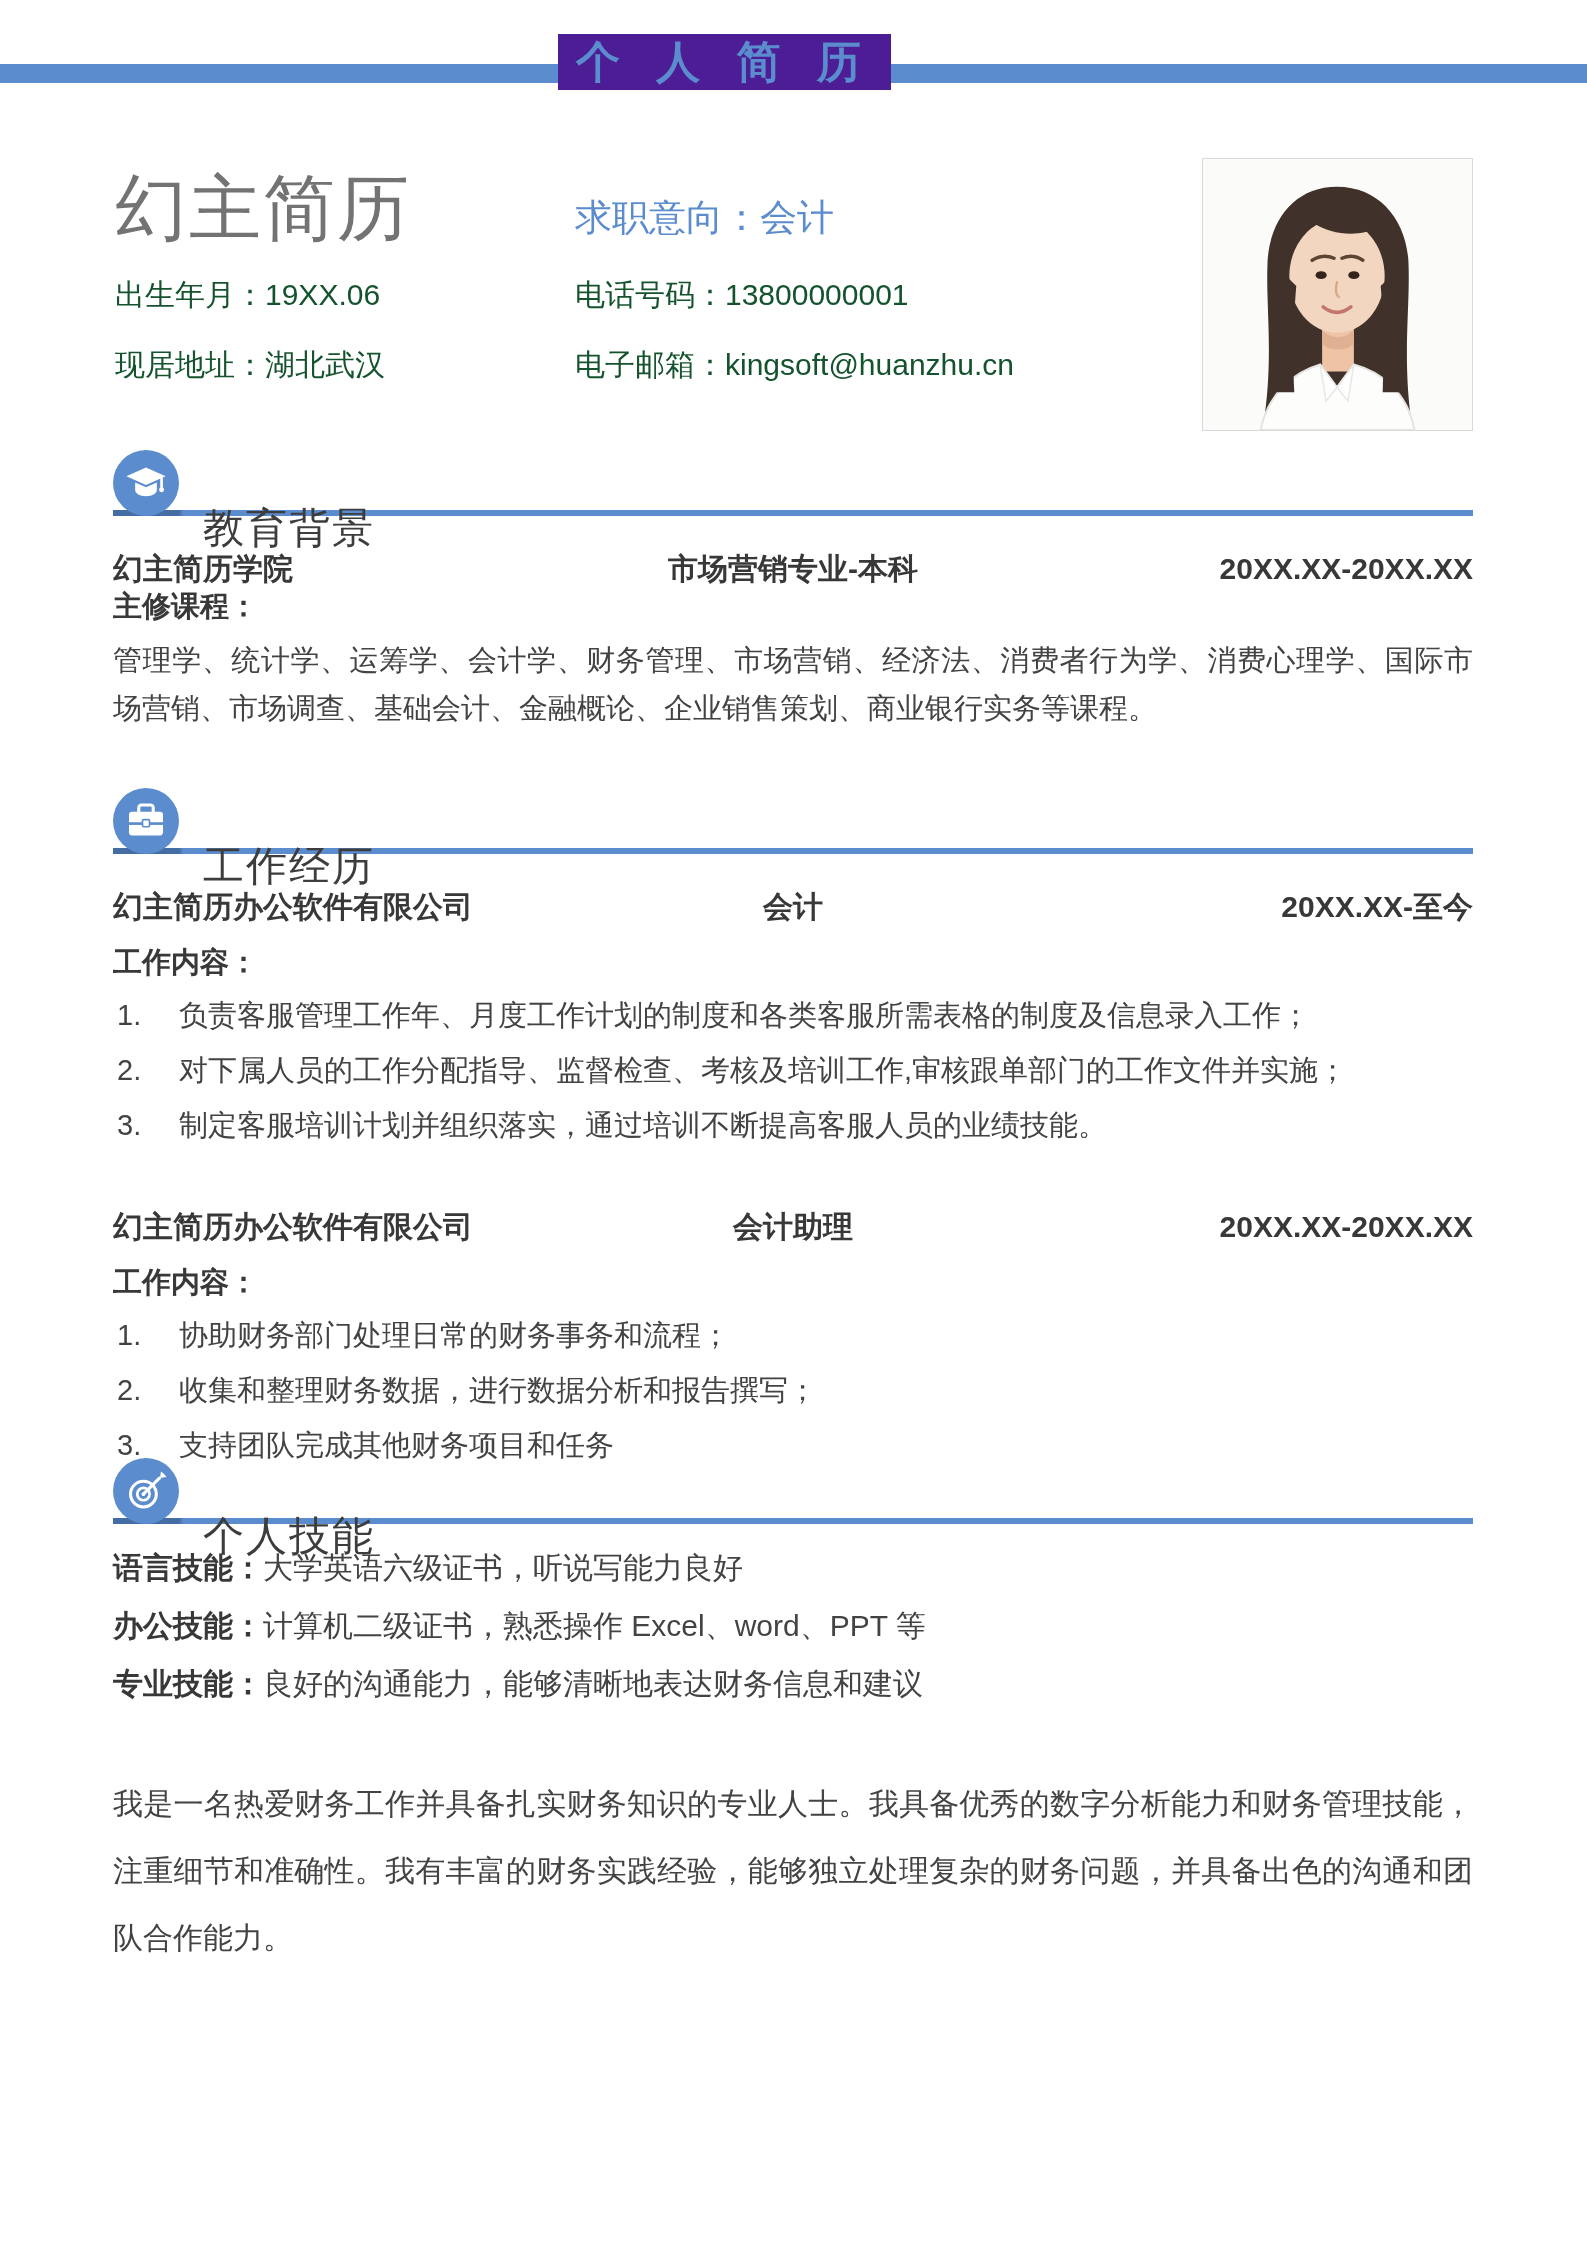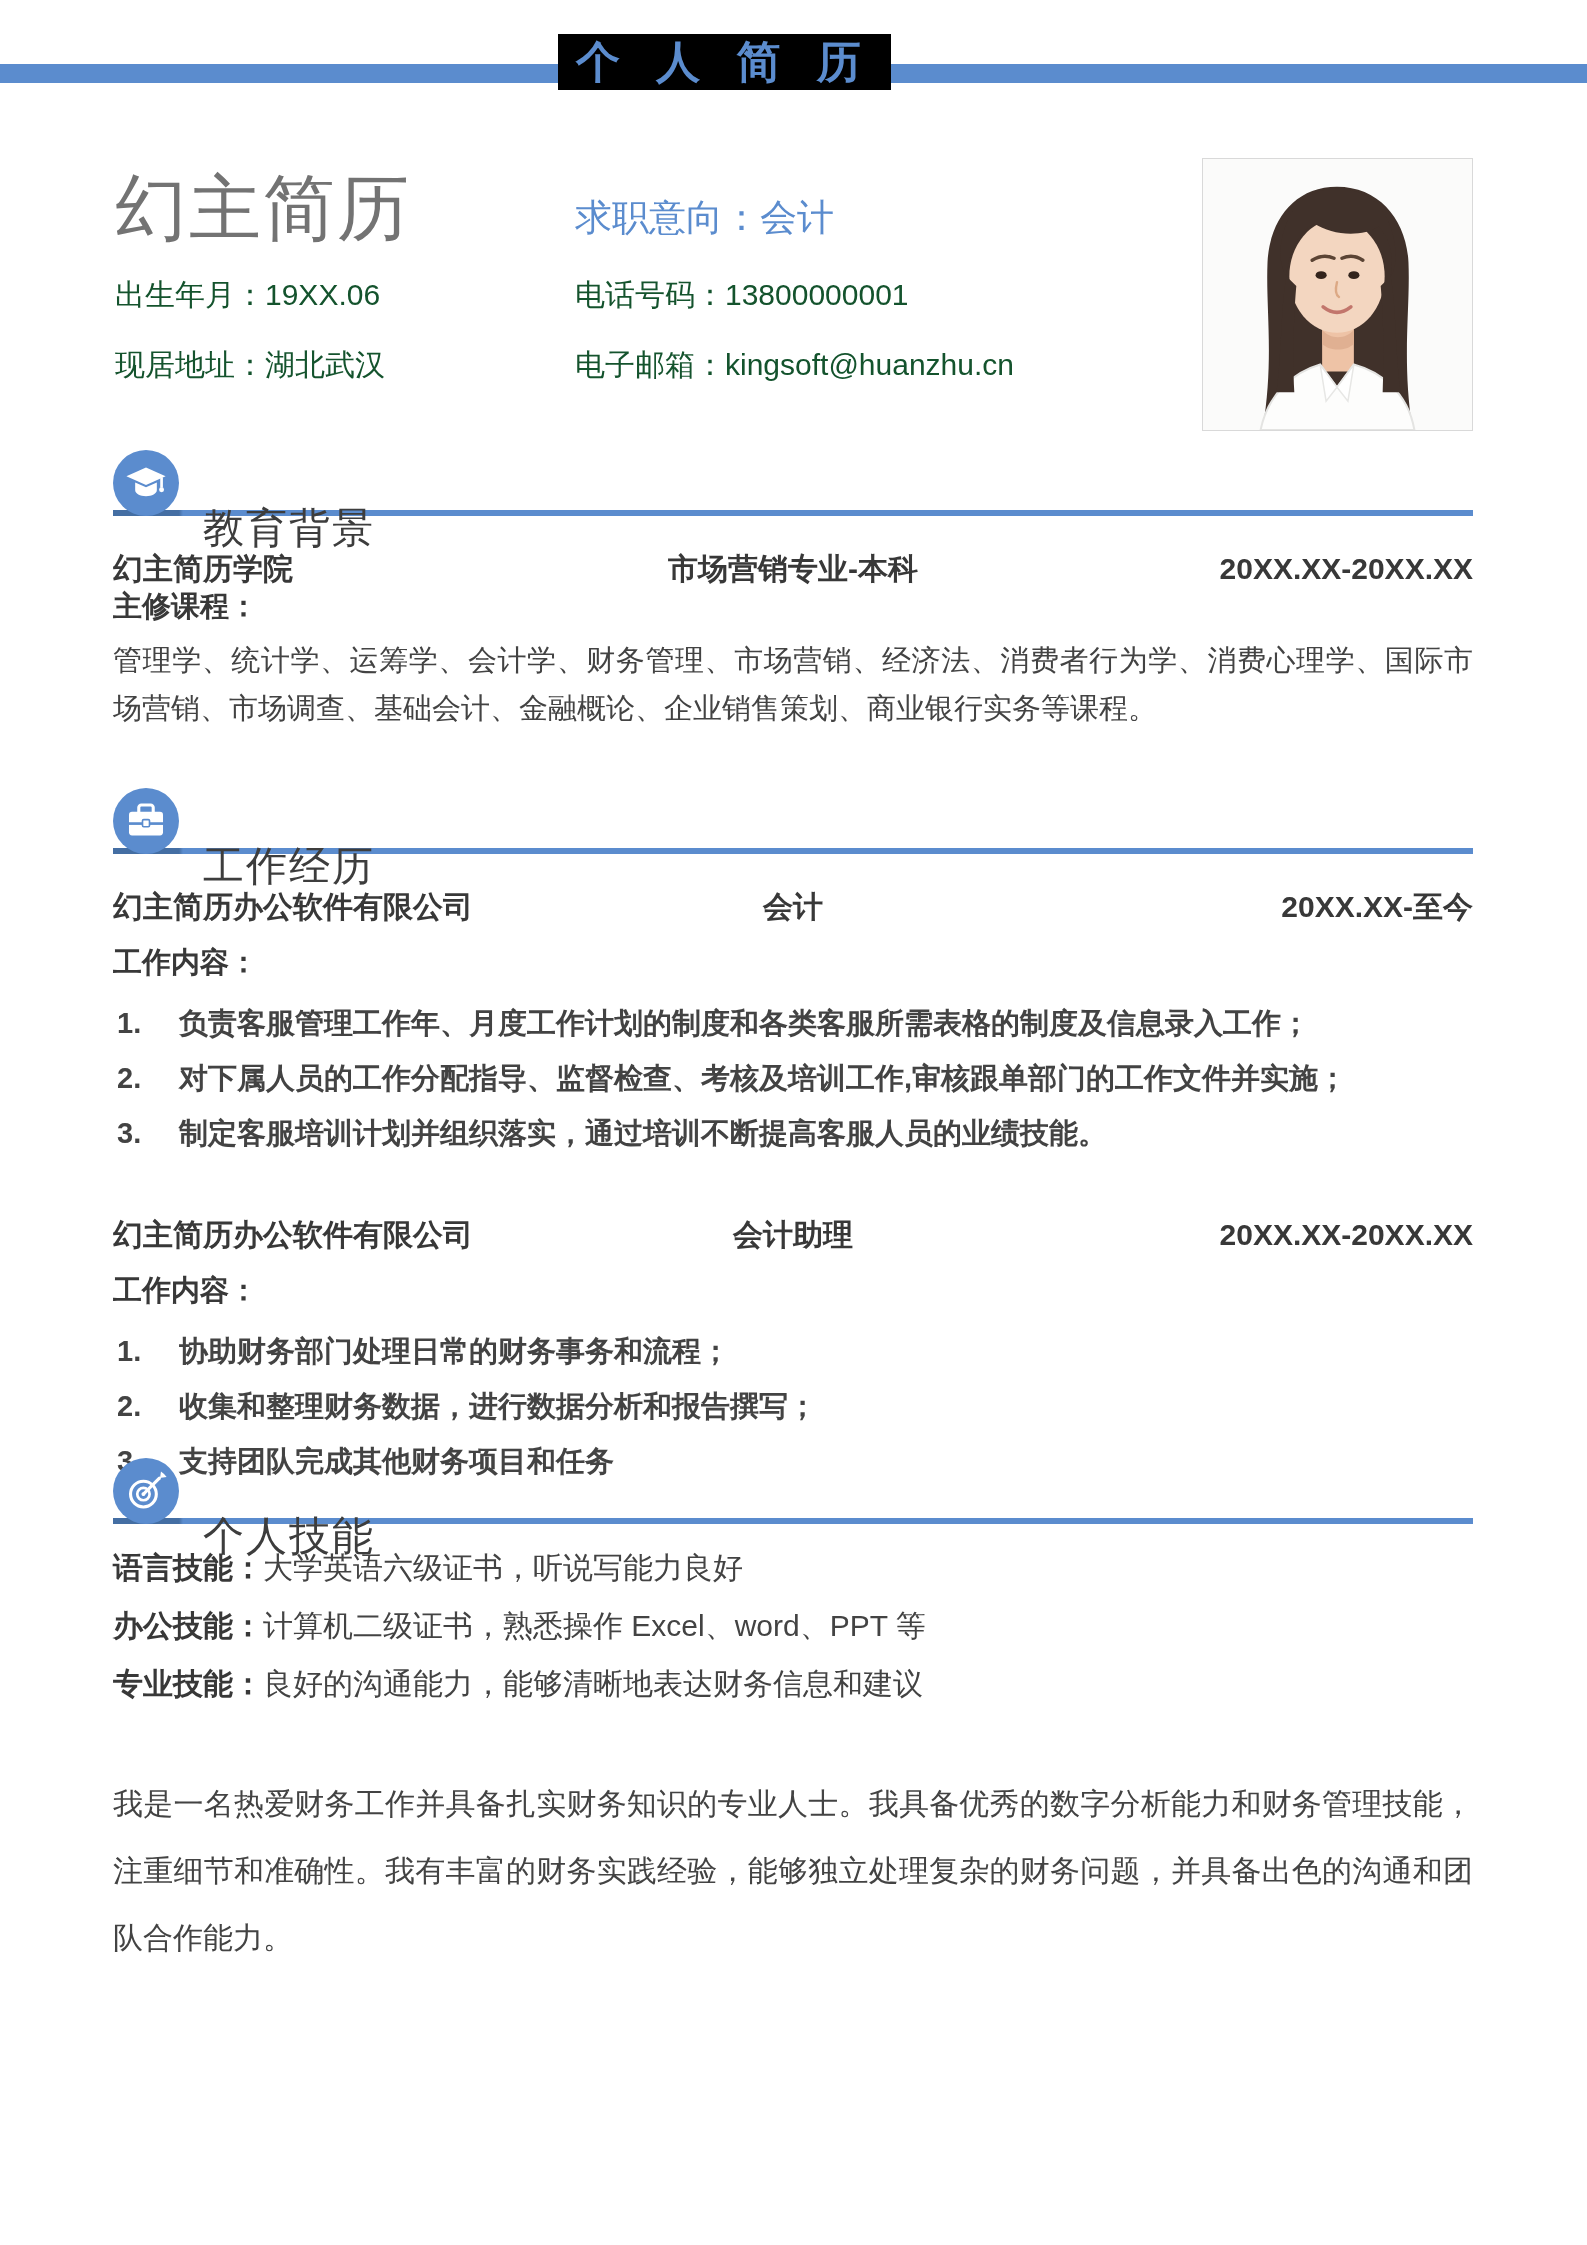--- a/index.html
+++ b/index.html
@@ -7,21 +7,21 @@
   body {
     width:1587px; height:2245px; position:relative; overflow:hidden;
     font-family:"Liberation Sans","DejaVu Sans",sans-serif;
     color:#434343;
   }
 
   
   .banner { position:absolute; top:0; left:0; width:1587px; height:120px; }
   .banner-bar { position:absolute; top:64px; left:0; width:100%; height:19px; background:#5b8cce; }
   .banner-title {
-    position:absolute; top:34px; left:558px; background:#000000;
+    position:absolute; top:34px; left:558px; background:#4c1d95;
     padding:0 18px; font-size:44px; line-height:56px; font-weight:bold;
     letter-spacing:12px; color:#5b8cce; white-space:nowrap;
   }
 
   
   .profile { position:absolute; top:158px; left:115px; width:1358px; height:278px; }
   .profile-name { position:absolute; top:0; left:0; font-size:72px; line-height:100px; font-weight:500; color:#737373; letter-spacing:2px; }
   .profile-objective { position:absolute; top:36px; left:460px; font-size:37px; line-height:48px; color:#5b8cce; }
   .info-grid {
     position:absolute; top:118px; left:0; display:grid;
@@ -59,21 +59,21 @@
   .cols-3 .mid { text-align:center; }
   .cols-3 .end { text-align:right; }
 
   .edu-row { margin-top:28px; }
   .courses-label { font-size:29px; line-height:36px; font-weight:bold; color:#383838; }
   .courses-text  { margin-top:12px; font-size:29px; line-height:48px; color:#434343; text-align:justify; }
 
   .job-row { margin-top:28px; }
   .job-row.second { margin-top:64px; }
   .content-label { margin-top:18px; font-size:29px; line-height:36px; font-weight:bold; color:#383838; }
-  ol.duties { list-style:none; counter-reset:li; margin-top:24px;font-weight:bold; }
+  ol.duties { list-style:none; counter-reset:li; margin-top:16px; }
   ol.duties li {
     counter-increment:li; position:relative; padding-left:66px;
     font-size:29px; line-height:38px; margin-bottom:17px; color:#434343;
   }
   ol.duties li::before {
     content:counter(li) "."; position:absolute; left:4px; top:0;
   }
 
   
   .skill-line { margin-top:18px; font-size:30px; line-height:40px; color:#434343; }

